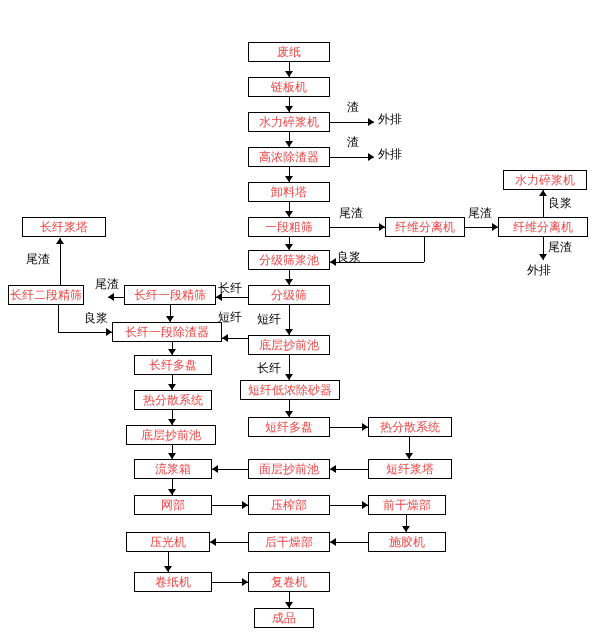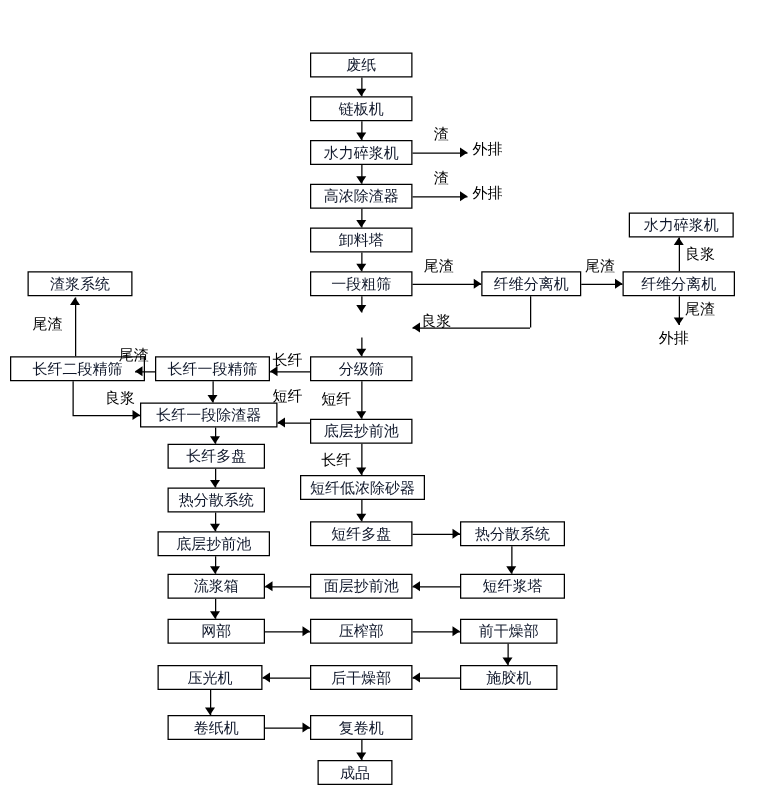--- a/index.html
+++ b/index.html
@@ -1,19 +1,19 @@
 <!DOCTYPE html>
 <html><head>
 <meta charset="utf-8">
 <style>
   * { margin:0; padding:0; box-sizing:border-box; }
   html,body { background:#fff; }
   body { font-family:"DejaVu Sans","Liberation Sans",sans-serif; }
   .canvas { position:relative; width:616px; height:643px; background:#ffffff; overflow:hidden; }
-  .box { position:absolute; height:20px; border:1px solid #000; background:#fff; color:#0f172a;
+  .box { position:absolute; height:20px; border:1px solid #000; background:#fff; color:#ef4444;
          font-size:12px; display:flex; align-items:center; justify-content:center; white-space:nowrap; }
   .lbl { position:absolute; font-size:12px; color:#000; white-space:nowrap; line-height:14px; }
   .vl  { position:absolute; width:1px; background:#000; }
   .hl  { position:absolute; height:1px; background:#000; }
   .a-down::after  { content:""; position:absolute; bottom:0; left:-4px; width:0; height:0;
                     border-left:4px solid transparent; border-right:4px solid transparent; border-top:6px solid #000; }
   .a-up::after    { content:""; position:absolute; top:0; left:-4px; width:0; height:0;
                     border-left:4px solid transparent; border-right:4px solid transparent; border-bottom:6px solid #000; }
   .a-right::after { content:""; position:absolute; right:0; top:-4px; width:0; height:0;
                     border-top:4px solid transparent; border-bottom:4px solid transparent; border-left:6px solid #000; }
@@ -24,40 +24,41 @@
 <body>
 
 <div class="canvas">
 
   <div class="box" style="left:248px;top:42px;width:82px">废纸</div>
   <div class="box" style="left:248px;top:77px;width:82px">链板机</div>
   <div class="box" style="left:248px;top:112px;width:82px">水力碎浆机</div>
   <div class="box" style="left:248px;top:182px;width:82px">卸料塔</div>
   <div class="box" style="left:248px;top:147px;width:82px">高浓除渣器</div>
   <div class="box" style="left:248px;top:217px;width:82px">一段粗筛</div>
+  <div class="box" style="left:248px;top:250px;width:82px">分级筛浆池</div>
   <div class="box" style="left:248px;top:285px;width:82px">分级筛</div>
   <div class="box" style="left:248px;top:335px;width:82px">底层抄前池</div>
   <div class="box" style="left:240px;top:380px;width:100px">短纤低浓除砂器</div>
   <div class="box" style="left:248px;top:417px;width:82px">短纤多盘</div>
   <div class="box" style="left:248px;top:459px;width:82px">面层抄前池</div>
   <div class="box" style="left:248px;top:532px;width:82px">后干燥部</div>
   <div class="box" style="left:248px;top:495px;width:82px">压榨部</div>
   <div class="box" style="left:248px;top:572px;width:82px">复卷机</div>
   <div class="box" style="left:254px;top:608px;width:60px">成品</div>
 
   <div class="box" style="left:503px;top:170px;width:84px">水力碎浆机</div>
   <div class="box" style="left:385px;top:217px;width:80px">纤维分离机</div>
   <div class="box" style="left:368px;top:417px;width:84px">热分散系统</div>
   <div class="box" style="left:498px;top:217px;width:90px">纤维分离机</div>
   <div class="box" style="left:368px;top:459px;width:84px">短纤浆塔</div>
   <div class="box" style="left:368px;top:495px;width:78px">前干燥部</div>
   <div class="box" style="left:368px;top:532px;width:78px">施胶机</div>
 
-  <div class="box" style="left:22px;top:217px;width:84px">渣浆系统</div>
-  <div class="box" style="left:8px;top:285px;width:108px">长纤二段精筛</div>
+  <div class="box" style="left:22px;top:217px;width:84px">长纤浆塔</div>
+  <div class="box" style="left:8px;top:285px;width:76px">长纤二段精筛</div>
   <div class="box" style="left:124px;top:285px;width:92px">长纤一段精筛</div>
   <div class="box" style="left:112px;top:322px;width:110px">长纤一段除渣器</div>
   <div class="box" style="left:134px;top:355px;width:78px">长纤多盘</div>
   <div class="box" style="left:134px;top:390px;width:78px">热分散系统</div>
   <div class="box" style="left:126px;top:425px;width:90px">底层抄前池</div>
   <div class="box" style="left:134px;top:459px;width:78px">流浆箱</div>
   <div class="box" style="left:134px;top:495px;width:78px">网部</div>
   <div class="box" style="left:126px;top:532px;width:84px">压光机</div>
   <div class="box" style="left:134px;top:572px;width:78px">卷纸机</div>
 

